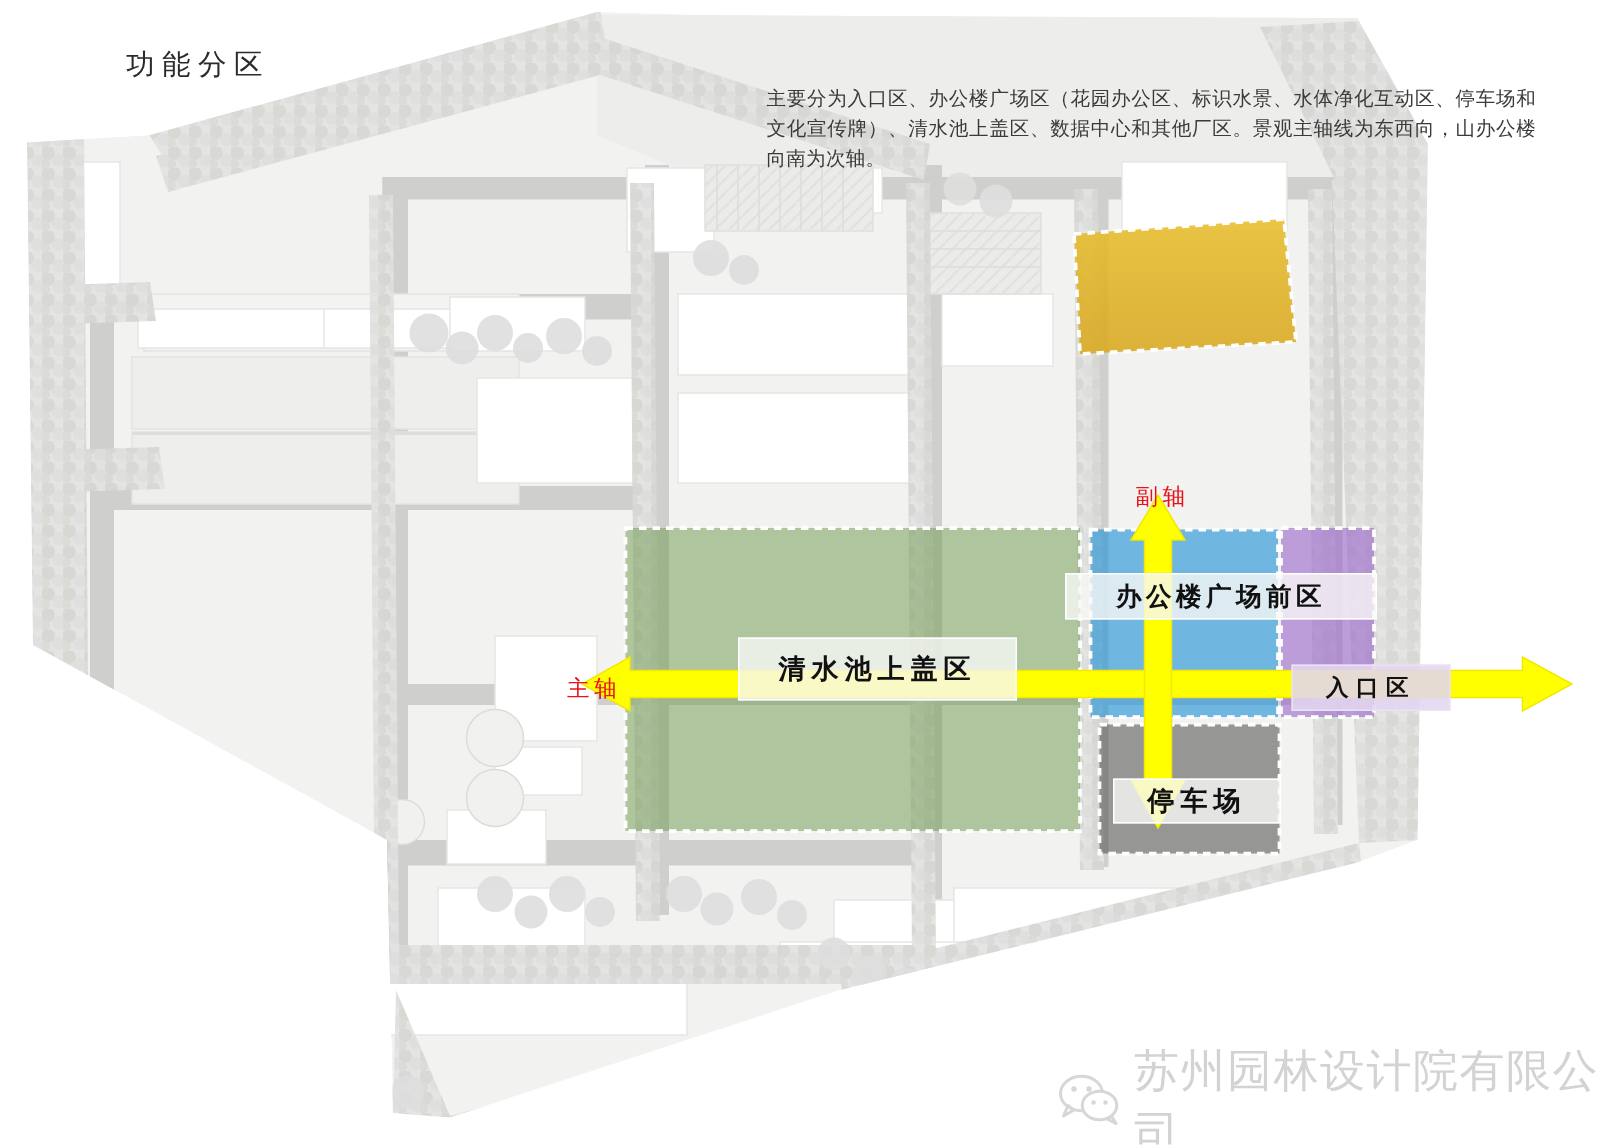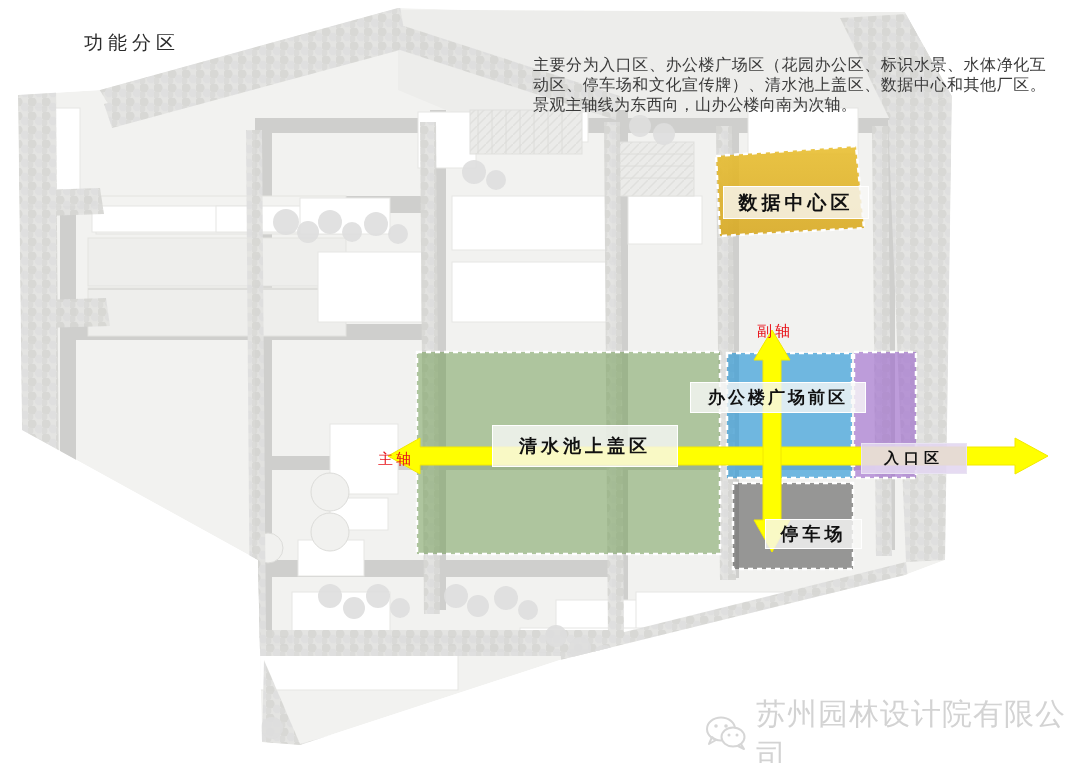--- a/index.html
+++ b/index.html
@@ -12,48 +12,48 @@
 
   
   .page-title{
     position:absolute;left:84px;top:30px;
     font-size:19px;letter-spacing:5px;color:#2b2b2b;
     font-family:Liberation Mono, monospace;font-weight:500;
   }
 
   
   .desc{
-    position:absolute;left:533px;top:56px;width:513px;
-    font-size:16px;line-height:20px;color:#3a3a3a;
+    position:absolute;left:511px;top:56px;width:513px;
+    font-size:13px;line-height:20px;color:#3a3a3a;
     letter-spacing:.2px;text-align:justify;
-    font-family:Liberation Mono, monospace;
+    font-family:Liberation Sans, sans-serif;
   }
 
   
   .map-wrap{position:absolute;left:0;top:0;width:1080px;height:763px;}
   .map-svg{position:absolute;left:0;top:0;}
 
   
   .chip{
     position:absolute;
     border:1px solid #ffffff;
     background:rgba(248,248,246,.80);
     color:#111;
     font-family:"DejaVu Sans",sans-serif;
     font-weight:700;
     display:flex;align-items:center;justify-content:center;
     white-space:nowrap;
     box-sizing:border-box;
   }
   .chip-datacenter{left:723px;top:186px;width:146px;height:33px;font-size:19px;letter-spacing:4px;}
-  .chip-office{left:690px;top:382px;width:176px;height:31px;font-size:17px;letter-spacing:3px;}
+  .chip-office{left:710px;top:382px;width:208px;height:31px;font-size:17px;letter-spacing:3px;}
   .chip-pool{left:492px;top:425px;width:186px;height:42px;font-size:18px;letter-spacing:4px;}
   .chip-entrance{left:861px;top:443px;width:106px;height:31px;font-size:15px;letter-spacing:5px;
                  background:rgba(226,214,240,.88);border-color:#e9e3f3;}
-  .chip-parking{left:765px;top:519px;width:97px;height:30px;font-size:18px;letter-spacing:4px;}
+  .chip-parking{left:742px;top:519px;width:112px;height:30px;font-size:18px;letter-spacing:4px;}
 
   
   .axis-cap{
     position:absolute;color:#e8131a;font-weight:400;
     font-family:"DejaVu Sans",sans-serif;
     font-size:15px;letter-spacing:3px;white-space:nowrap;
   }
   .axis-main{left:378px;top:450px;}
   .axis-sub{left:757px;top:322px;}
 
@@ -257,21 +257,20 @@
         <path d="M781 360 L781 520 L790 520 L772 552 L754 520 L763 520
                  L763 360 L754 360 L772 330 L790 360 Z" fill="#ffff00" stroke="#f2e800" stroke-width="1"></path>
       </g>
     </svg>
   </div>
 
   <div class="page-title">功能分区</div>
 
   <div class="desc">主要分为入口区、办公楼广场区（花园办公区、标识水景、水体净化互动区、停车场和文化宣传牌）、清水池上盖区、数据中心和其他厂区。景观主轴线为东西向，山办公楼向南为次轴。</div>
 
-  <div class="chip chip-datacenter">数据中心区</div>
 
   <div class="chip chip-office">办公楼广场前区</div>
 
   <div class="chip chip-pool">清水池上盖区</div>
 
   <div class="chip chip-entrance">入口区</div>
 
   <div class="chip chip-parking">停车场</div>
 
   <div class="axis-cap axis-main">主轴</div>

